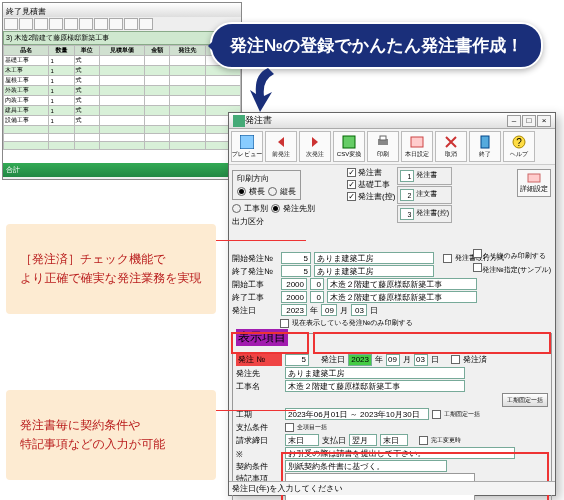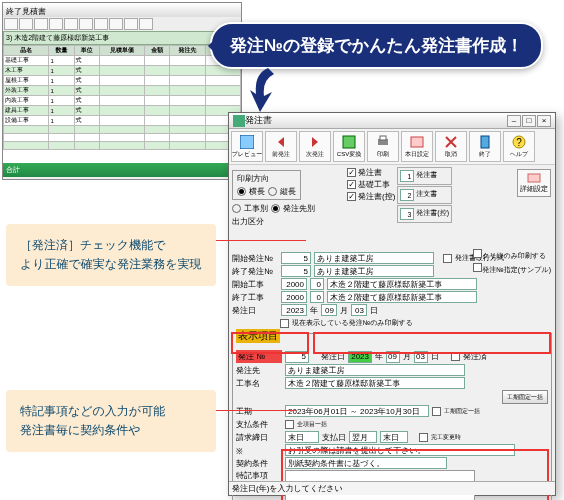--- a/index.html
+++ b/index.html
@@ -30,29 +30,29 @@
 .mw-body{padding:3px;font-size:8px}
 .row{display:flex;align-items:center;gap:3px;margin-bottom:1px;min-height:12px}
 .label{width:46px;text-align:left}
 .radio{width:9px;height:9px;border:1px solid #666;border-radius:50%;display:inline-flex;align-items:center;justify-content:center}
 .radio.on::after{content:"";width:5px;height:5px;background:#000;border-radius:50%}
 .chk{width:9px;height:9px;border:1px solid #666;display:inline-flex;align-items:center;justify-content:center;background:#fff}
 .chk.on::after{content:"✓";font-size:8px;line-height:8px}
 .input{border:1px solid #7a9;background:#fff;height:12px;padding:0 2px;display:inline-flex;align-items:center}
 .input.num{text-align:right;justify-content:flex-end}
 .panel{border:1px solid #999;padding:2px 3px;margin:2px 0}
-.panel-label{position:relative;top:-7px;background:#eab308;padding:0 2px;font-size:10px;display:inline-block}
+.panel-label{position:relative;top:-7px;background:#a21caf;padding:0 2px;font-size:12px;display:inline-block}
 .output-set{display:flex;gap:2px}
 .os-col{display:flex;flex-direction:column;gap:1px}
 .os-item{display:flex;align-items:center;gap:2px}
 .os-right{border:1px solid #aaa;padding:2px;font-size:7px;display:flex;gap:2px}
 .hl-red-box{position:absolute;border:2px solid #e33;pointer-events:none}
 .bg-yellow{background:#ef4444}
 .btn{border:1px solid #888;background:linear-gradient(#fff,#ddd);padding:1px 4px;display:inline-flex;align-items:center;height:14px}
-.note-box{position:absolute;background:#fdebd2;border-radius:4px;padding:12px 14px;font-size:12px;line-height:1.6;color:#0c4a6e}
+.note-box{position:absolute;background:#fdebd2;border-radius:4px;padding:26px 14px;font-size:12px;line-height:1.6;color:#b91c1c}
 .note1{left:6px;top:224px;width:210px}
 .note2{left:6px;top:390px;width:210px}
 .leader{position:absolute;border-top:1px solid #e33;height:0}
 .leader1{left:216px;top:240px;width:90px}
 .leader2{left:216px;top:410px;width:80px}
 .memo-area{border:1px solid #999;height:32px;background:#fff;width:190px}
 .statusbar{position:absolute;bottom:0;left:0;right:0;height:14px;border-top:1px solid #aaa;background:#f4f4f4;padding:0 3px;display:flex;align-items:center;font-size:8px}
 .detail-btn{position:absolute;right:4px;top:38px;border:1px solid #999;background:#f8f8f8;padding:2px;display:flex;flex-direction:column;align-items:center;width:34px}
 .detail-btn .ic{width:16px;height:12px}
 .detail-btn .lbl{font-size:7px}
@@ -450,16 +450,16 @@
     </div>
 </div>
 
 <div class="note-box note1">
   <div>［発注済］チェック機能で</div>
     <div>より正確で確実な発注業務を実現</div>
 </div>
 <div class="leader leader1"></div>
 
 <div class="note-box note2">
-  <div>特記事項などの入力が可能</div>
-    <div>発注書毎に契約条件や</div>
+  <div>発注書毎に契約条件や</div>
+    <div>特記事項などの入力が可能</div>
 </div>
 <div class="leader leader2"></div>
 
 </body></html>

